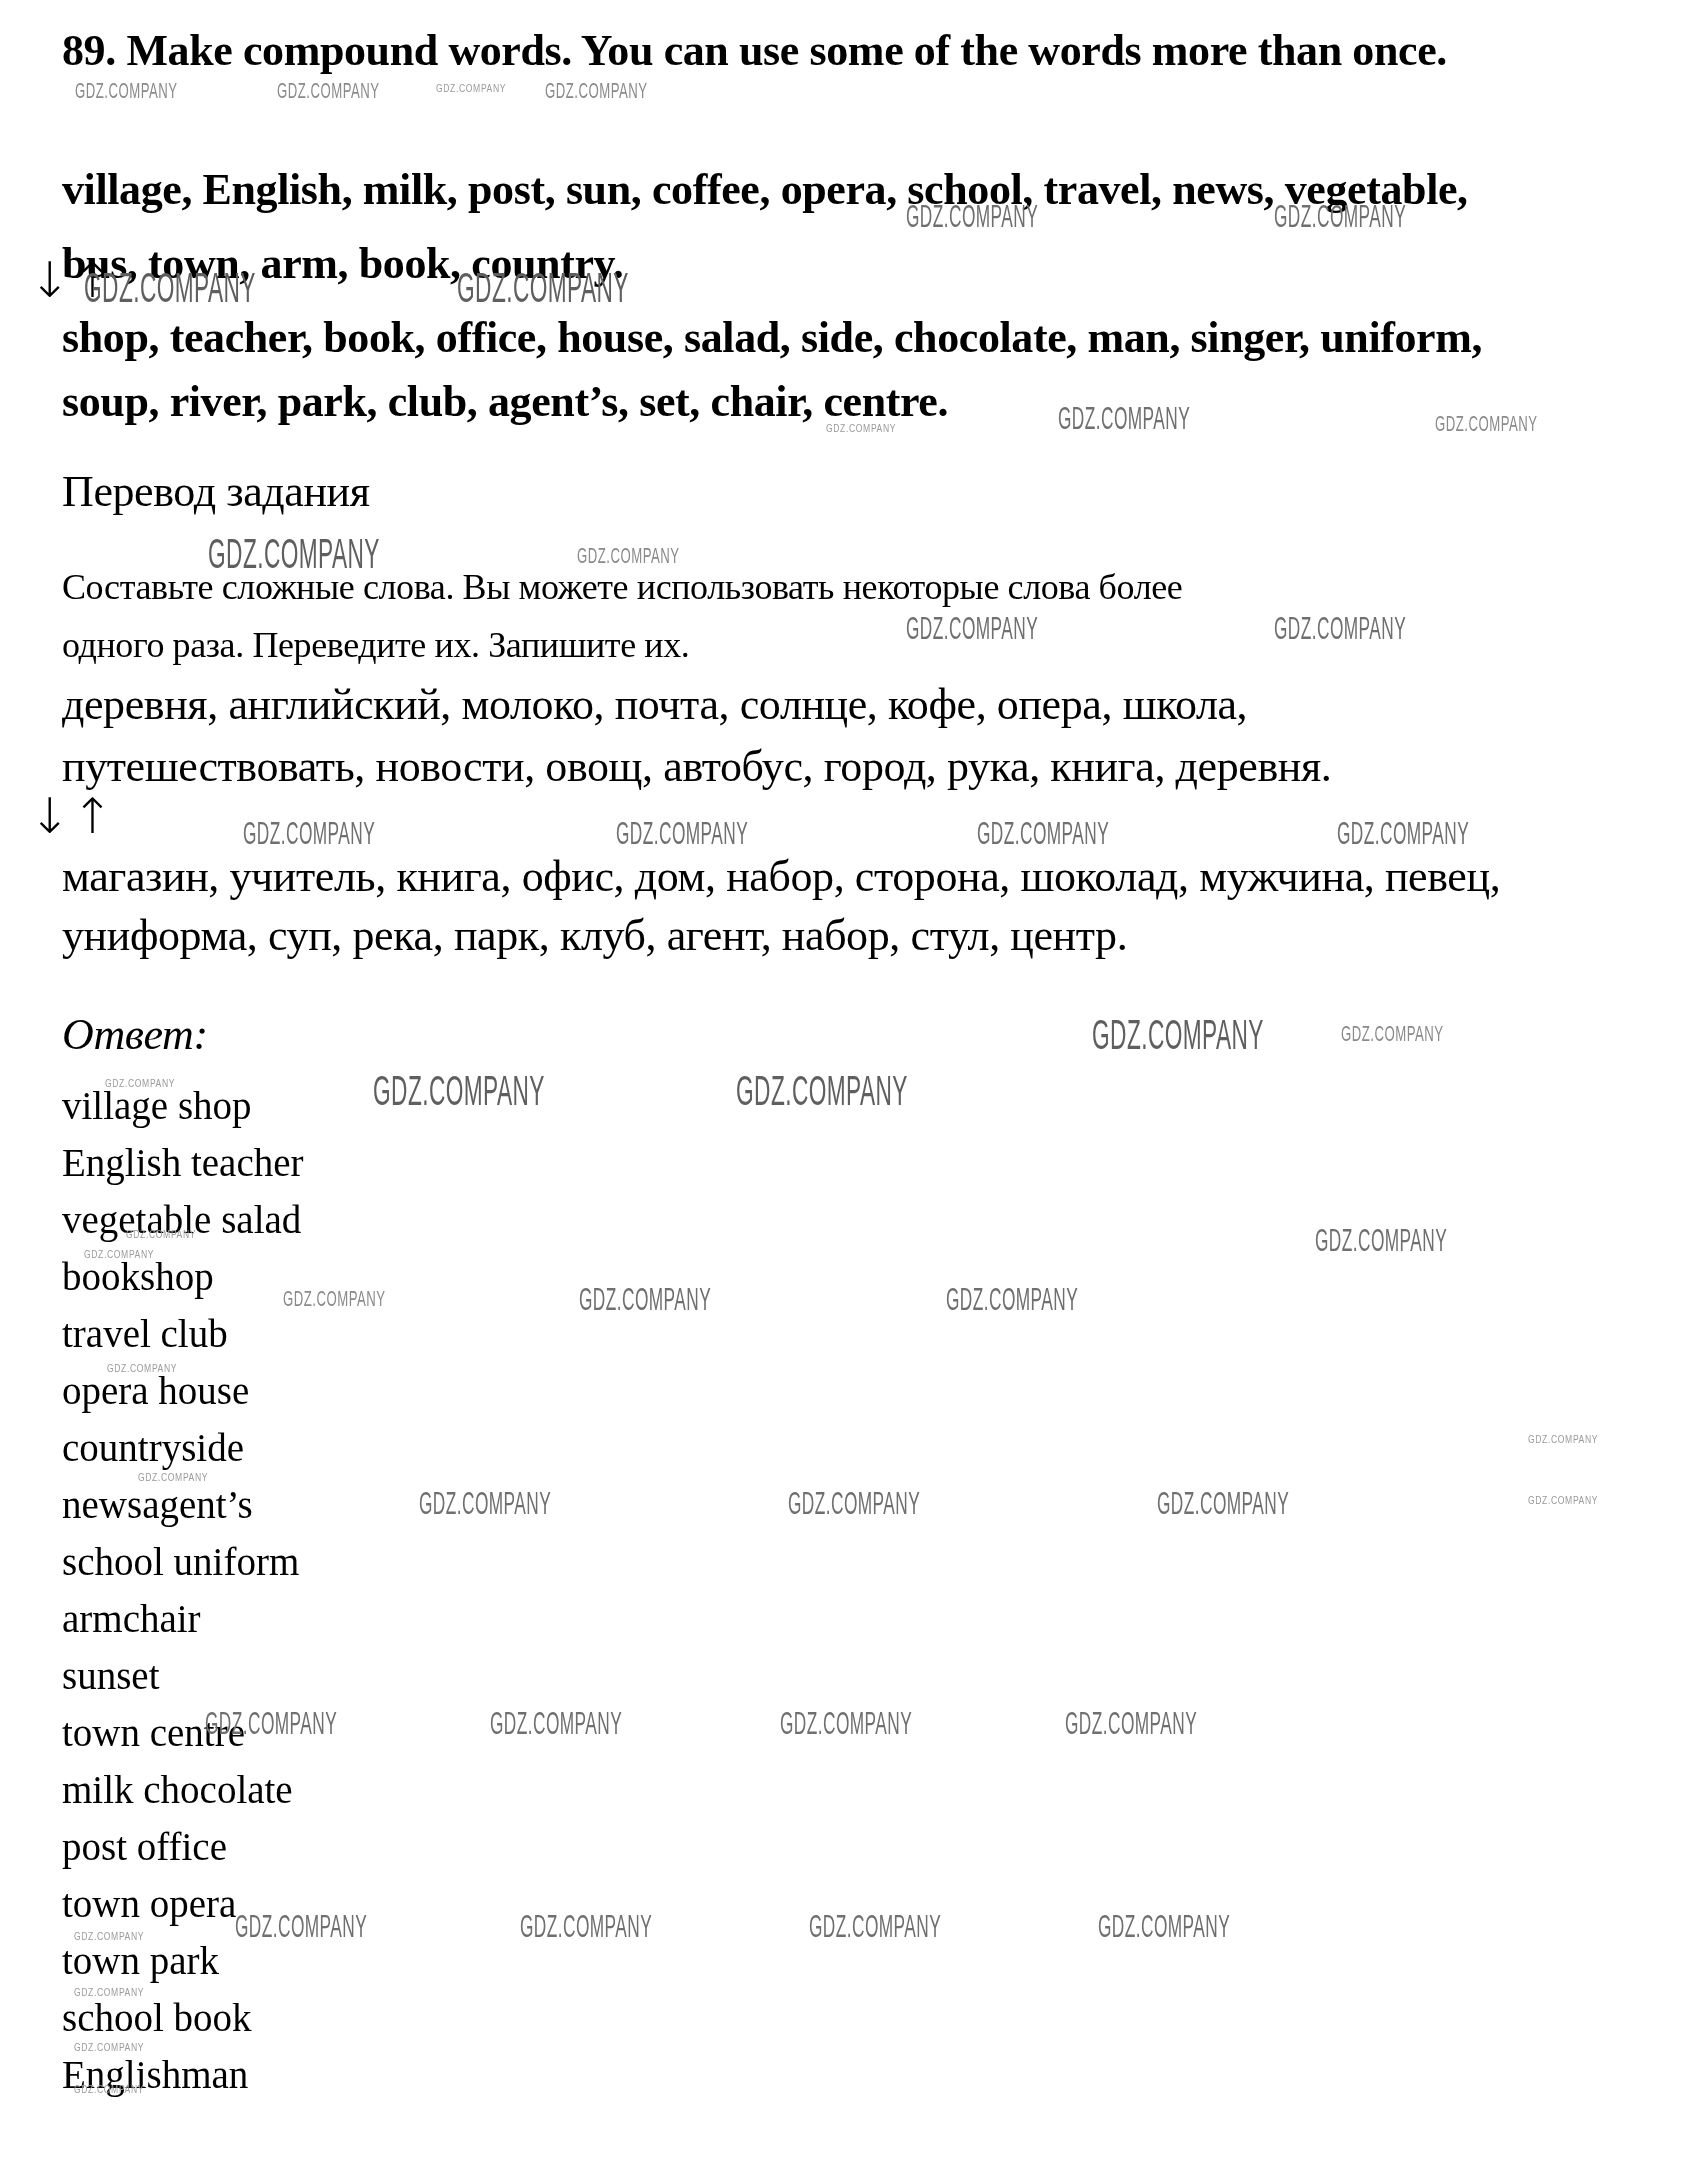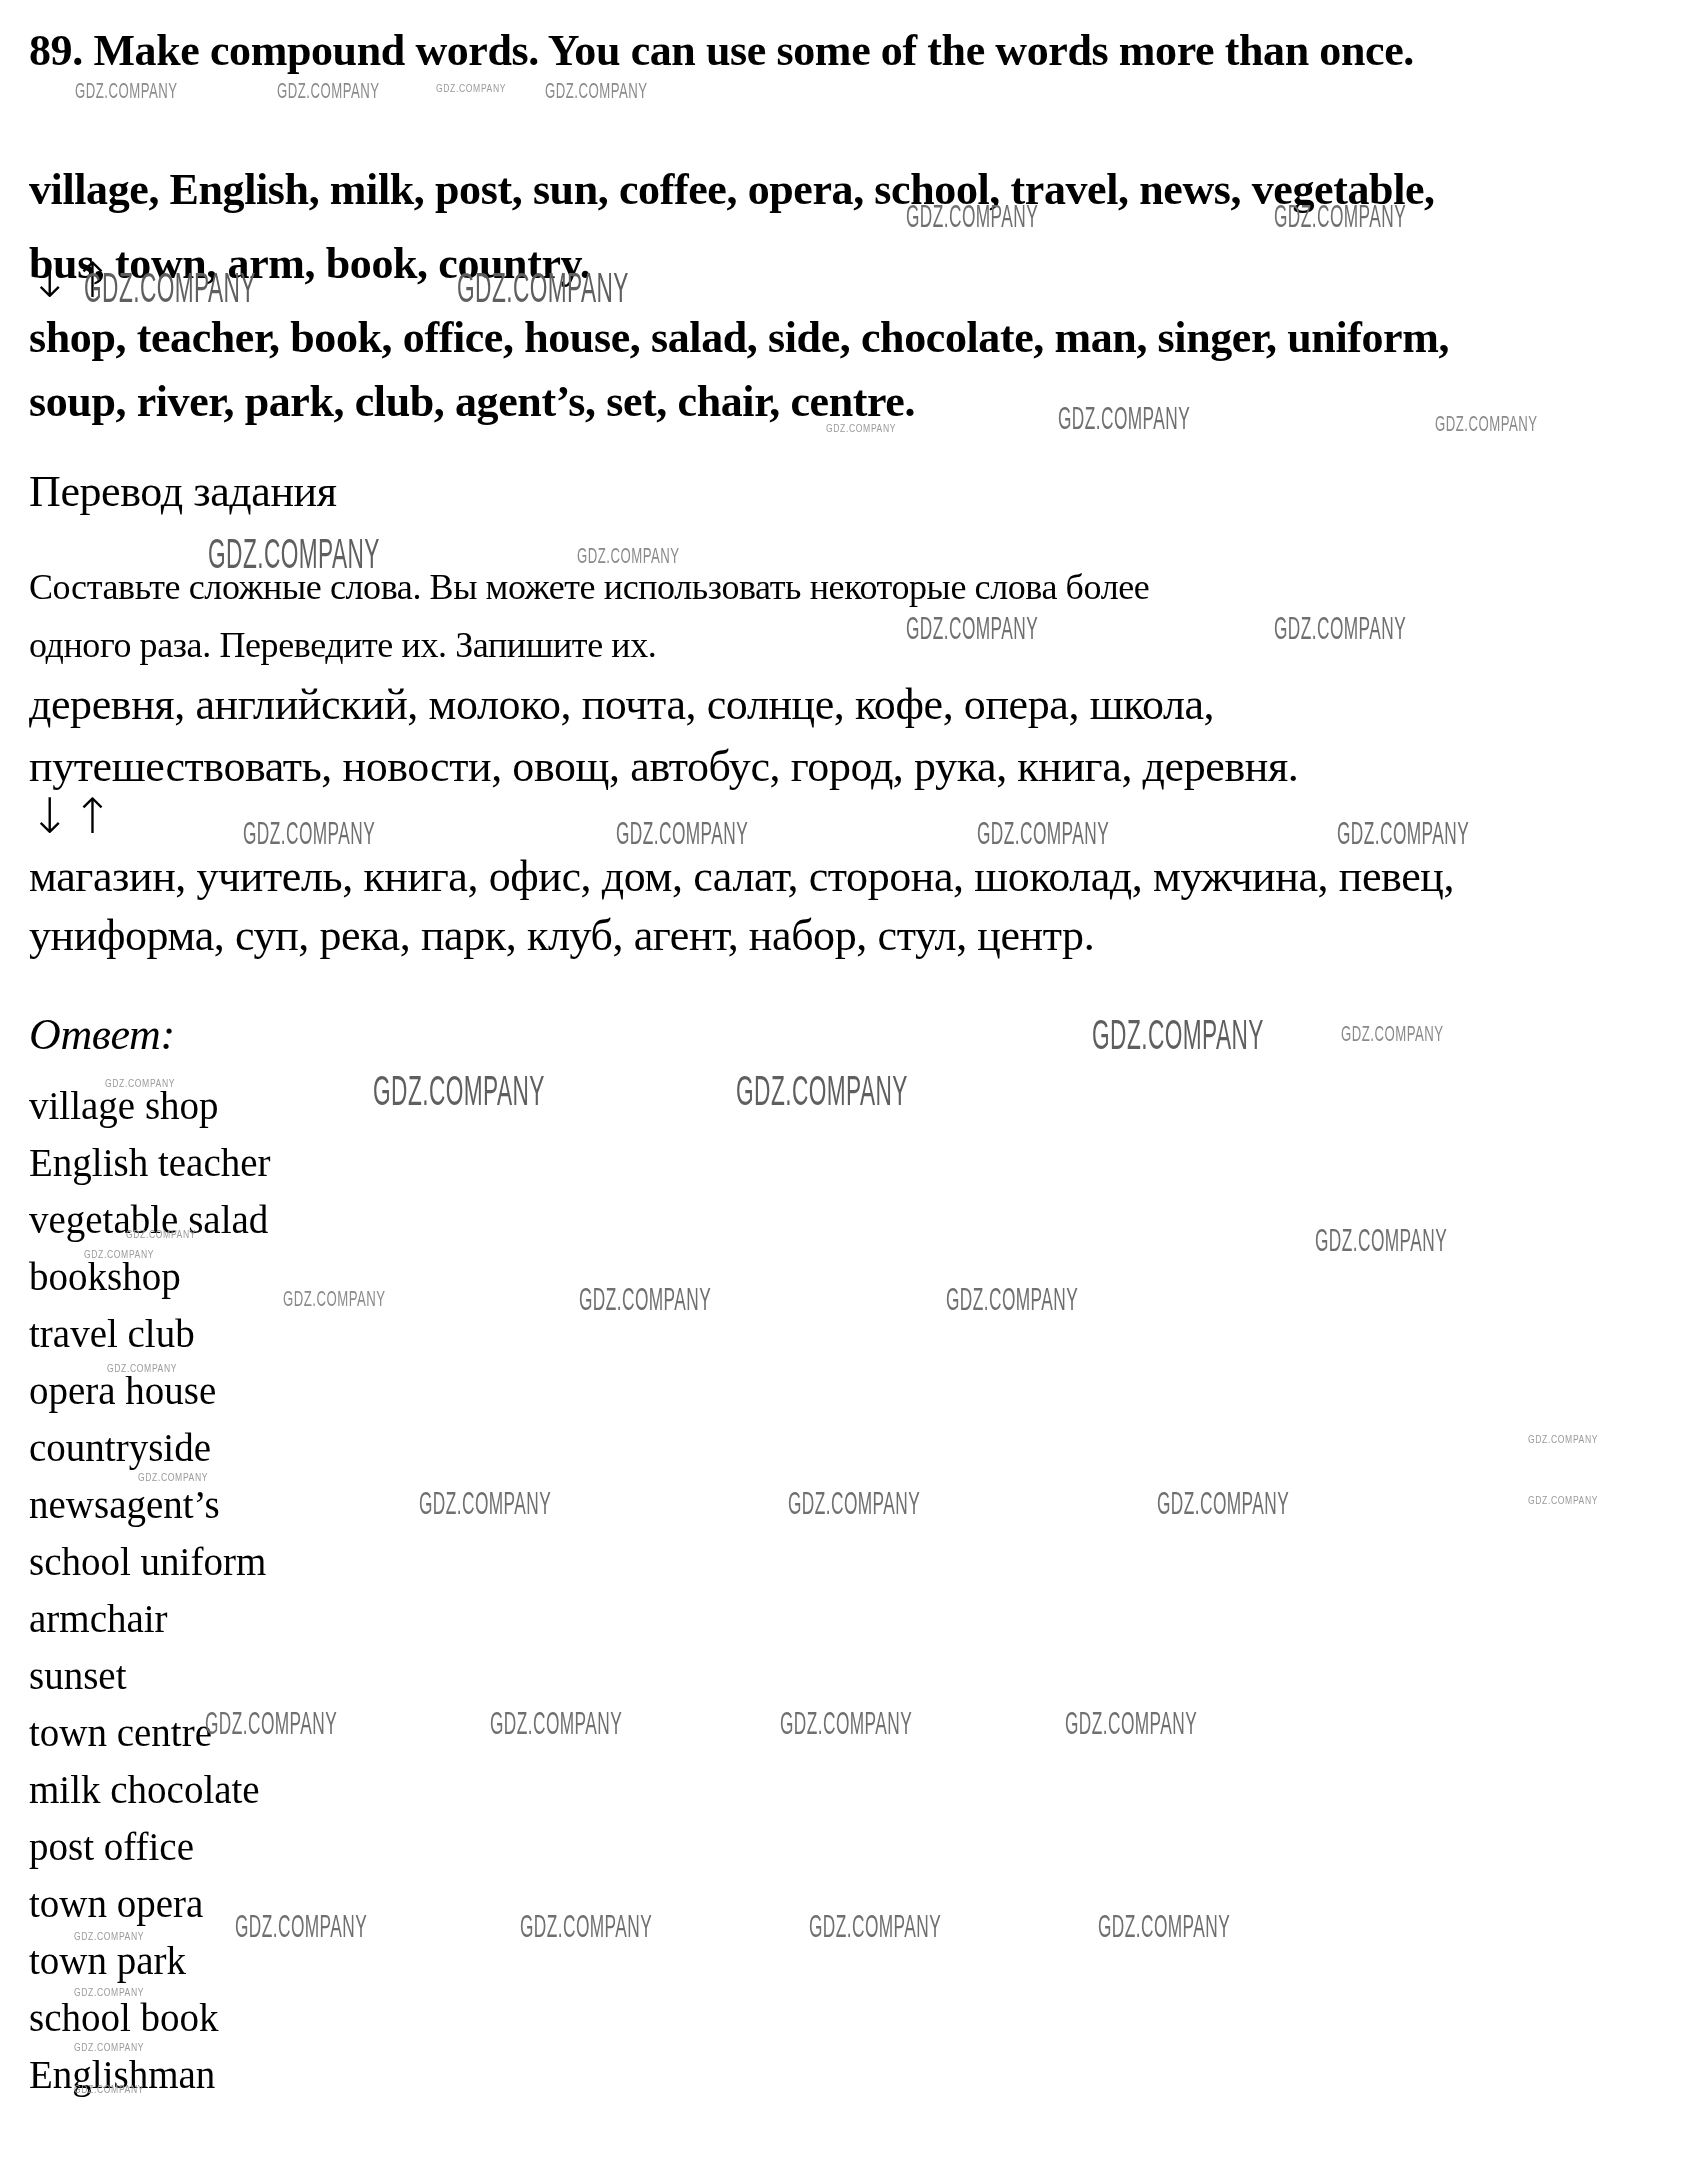--- a/index.html
+++ b/index.html
@@ -5,21 +5,21 @@
   html,body{margin:0;padding:0;}
   body{
     width:1689px;height:2183px;
     background:#ffffff;
     position:relative;
     overflow:hidden;
     font-family:"Liberation Serif","DejaVu Serif",serif;
     color:#000;
   }
   .blk{position:absolute;left:29px;width:1643px;}
-  .ln{white-space:nowrap;letter-spacing:-0.4px;}
+  .ln{white-space:nowrap;letter-spacing:-0.4px;margin-left:33px;}
   .bold .ln{font-weight:bold;}
   .task{top:15px;font-size:44px;line-height:72px;}
   .words1{top:153px;font-size:44px;line-height:74px;}
   .arrows1{top:256px;font-size:49px;line-height:49px;font-family:"DejaVu Sans",sans-serif;font-weight:200;letter-spacing:1.7px;}
   .words2{top:306px;font-size:44px;line-height:64px;}
   .perevod{top:466px;font-size:44px;}
   .transl{top:558px;font-size:36px;line-height:58px;}
   .ruwords1{top:674px;font-size:44px;line-height:62px;}
   .arrows2{top:792px;font-size:49px;line-height:49px;font-family:"DejaVu Sans",sans-serif;font-weight:200;letter-spacing:1.7px;}
   .ruwords2{top:847px;font-size:44px;line-height:59px;}
@@ -70,21 +70,21 @@
 </div>
 
 <div class="blk ruwords1">
   <div class="ln">деревня, английский, молоко, почта, солнце, кофе, опера, школа,</div>
   <div class="ln">путешествовать, новости, овощ, автобус, город, рука, книга, деревня.</div>
 </div>
 
 <div class="blk arrows2">↓↑</div>
 
 <div class="blk ruwords2">
-  <div class="ln">магазин, учитель, книга, офис, дом, салат, сторона, шоколад, мужчина, певец,</div>
+  <div class="ln">магазин, учитель, книга, офис, дом, набор, сторона, шоколад, мужчина, певец,</div>
   <div class="ln">униформа, суп, река, парк, клуб, агент, набор, стул, центр.</div>
 </div>
 
 <div class="blk otvet">
   <div class="ln">Ответ:</div>
 </div>
 
 <div class="blk answers">
   <div class="ln">village shop</div>
   <div class="ln">English teacher</div>

